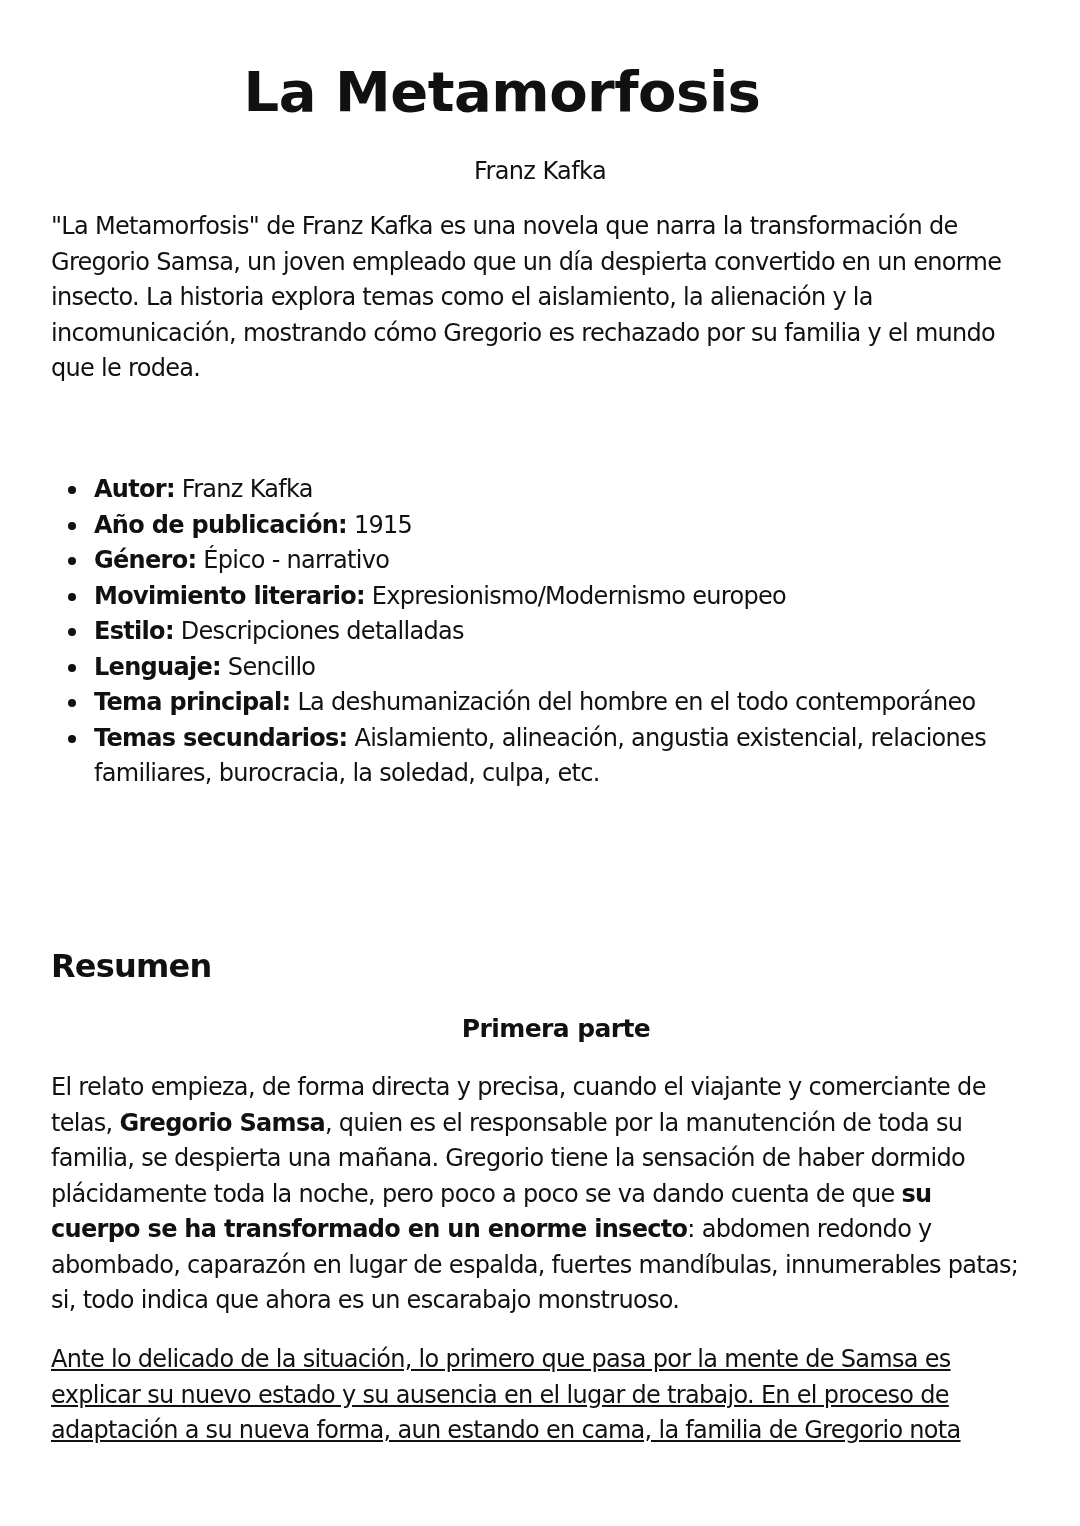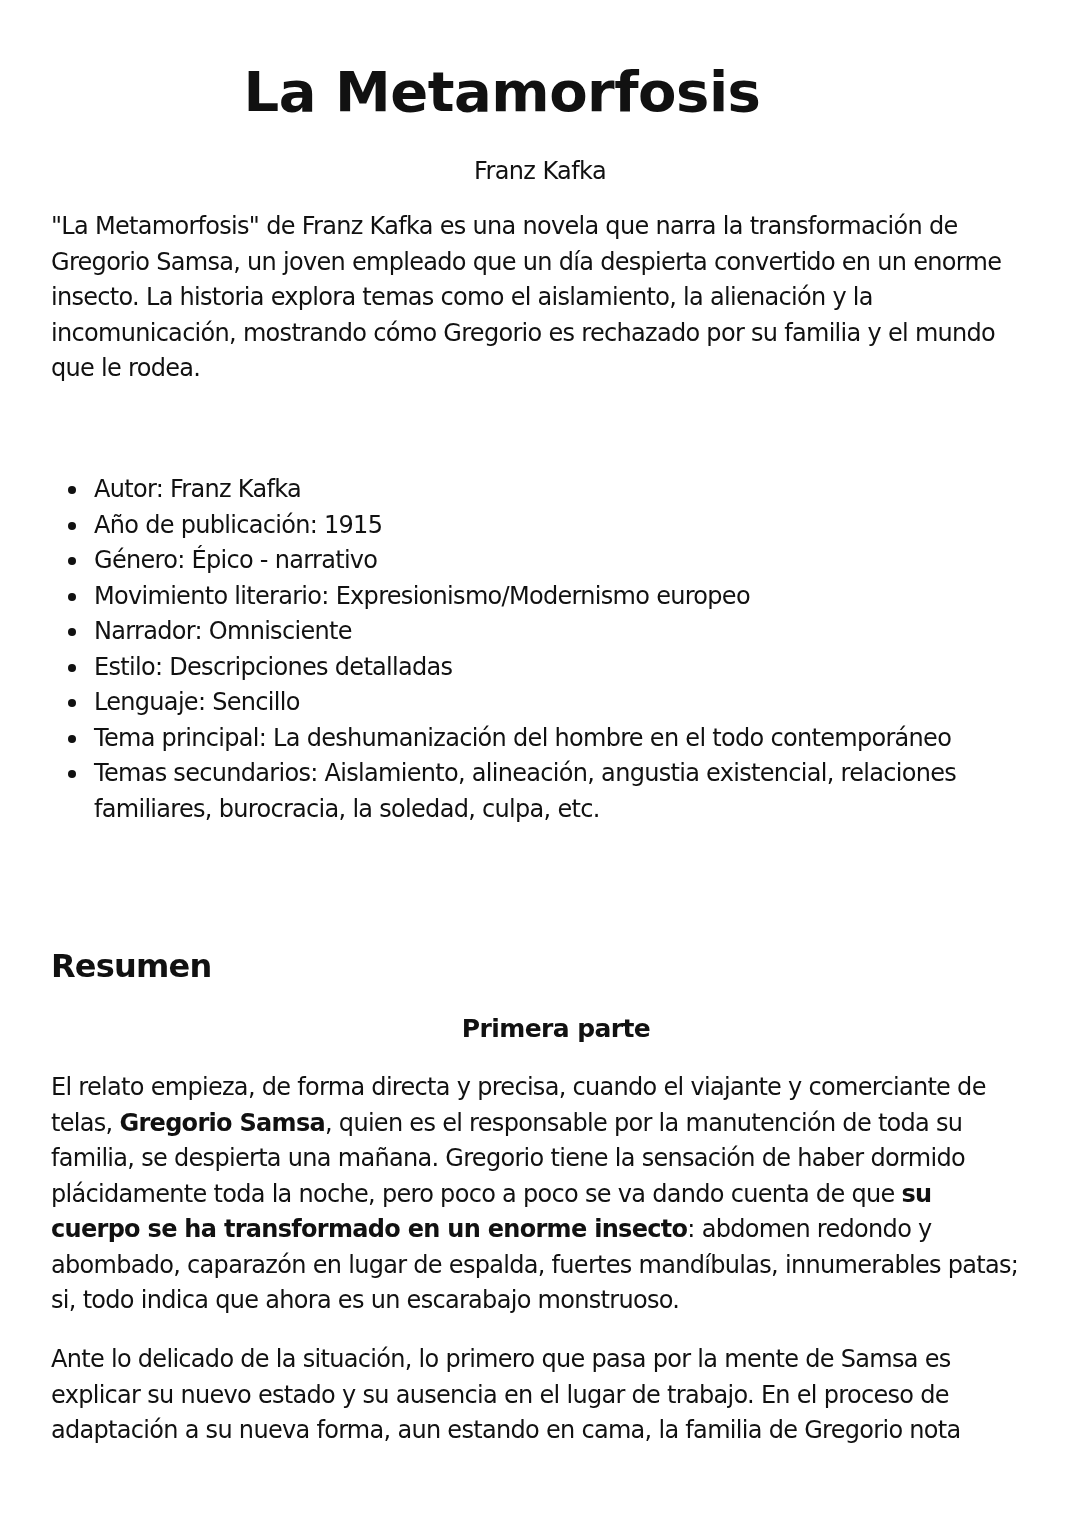--- a/index.html
+++ b/index.html
@@ -33,44 +33,43 @@
   .facts {
     position: absolute; left: 51px; top: 472px; width: 975px;
     margin: 0; padding: 0; list-style: none;
     font-size: 24px; line-height: 35.5px; letter-spacing: -0.7px;
   }
   .facts li { position: relative; padding-left: 43px; }
   .facts li .bullet {
     position: absolute; left: 17px; top: 14px; width: 8px; height: 8px;
     border-radius: 50%; background: #111;
   }
-  .facts b { font-weight: normal; }
+  .facts b { font-weight: bold; }
   .h3 {
     position: absolute; left: 16px; top: 1011px; width: 1080px; margin: 0;
     text-align: center; font-weight: bold; font-size: 25px; line-height: 36px;
     letter-spacing: -0.6px;
   }
   .p1 { top: 1070px; }
-  .p2 { top: 1342px; }
+  .p2 { top: 1342px; text-decoration: underline; }
   b { font-weight: bold; }
 </style>
 </head>
 <body>
 
 <div class="page">
   <h1 class="title">La Metamorfosis</h1>
   <p class="author">Franz Kafka</p>
   <p class="para intro">"La Metamorfosis" de Franz Kafka es una novela que narra la transformación de Gregorio Samsa, un joven empleado que un día despierta convertido en un enorme insecto. La historia explora temas como el aislamiento, la alienación y la incomunicación, mostrando cómo Gregorio es rechazado por su familia y el mundo que le rodea.</p>
 
   <ul class="facts">
     <li><span class="bullet"></span><b>Autor:</b><span> Franz Kafka</span></li>
     <li><span class="bullet"></span><b>Año de publicación:</b><span> 1915</span></li>
     <li><span class="bullet"></span><b>Género:</b><span> Épico - narrativo</span></li>
     <li><span class="bullet"></span><b>Movimiento literario:</b><span> Expresionismo/Modernismo europeo</span></li>
-    <li><span class="bullet"></span><b>Narrador:</b><span> Omnisciente</span></li>
     <li><span class="bullet"></span><b>Estilo:</b><span> Descripciones detalladas</span></li>
     <li><span class="bullet"></span><b>Lenguaje:</b><span> Sencillo</span></li>
     <li><span class="bullet"></span><b>Tema principal:</b><span> La deshumanización del hombre en el todo contemporáneo</span></li>
     <li><span class="bullet"></span><b>Temas secundarios:</b><span> Aislamiento, alineación, angustia existencial, relaciones familiares, burocracia, la soledad, culpa, etc.</span></li>
   </ul>
 
   <h2 class="h2 h2-resumen">Resumen</h2>
   <h3 class="h3">Primera parte</h3>
 
   <p class="para p1"><span>El relato empieza, de forma directa y precisa, cuando el viajante y comerciante de telas, </span><b>Gregorio Samsa</b><span>, quien es el responsable por la manutención de toda su familia, se despierta una mañana. Gregorio tiene la sensación de haber dormido plácidamente toda la noche, pero poco a poco se va dando cuenta de que </span><b>su cuerpo se ha transformado en un enorme insecto</b><span>: abdomen redondo y abombado, caparazón en lugar de espalda, fuertes mandíbulas, innumerables patas; si, todo indica que ahora es un escarabajo monstruoso.</span></p>

